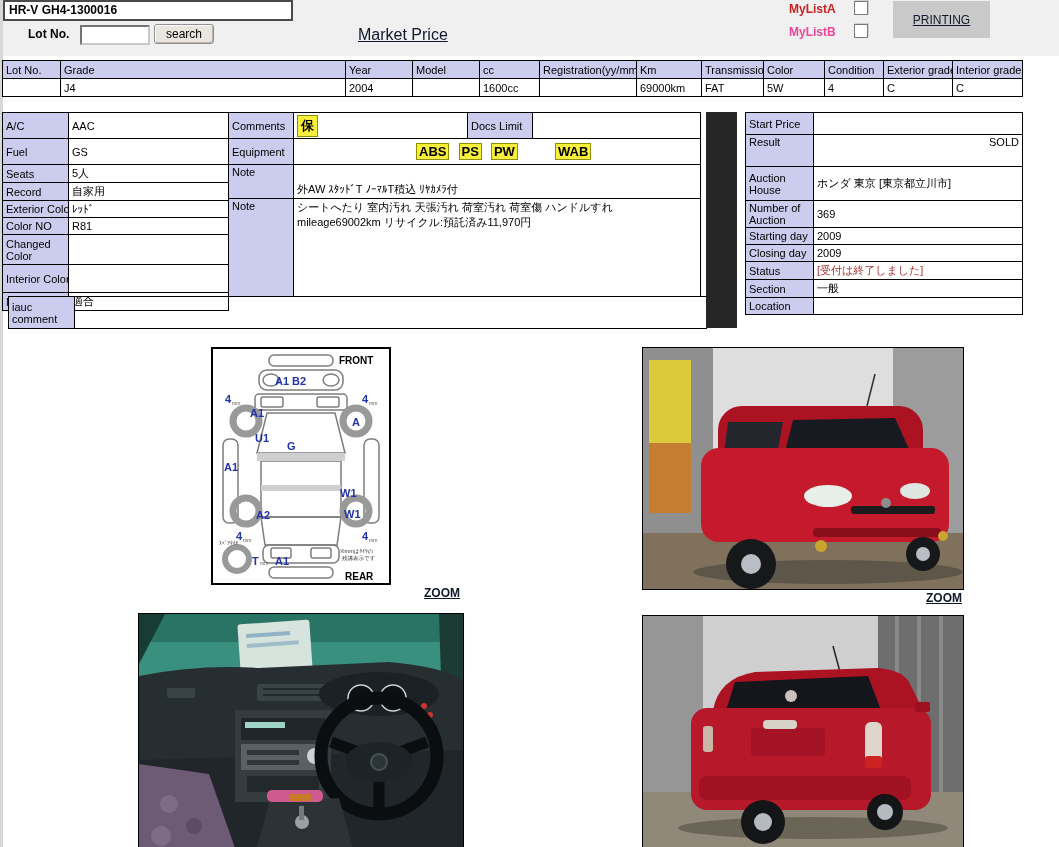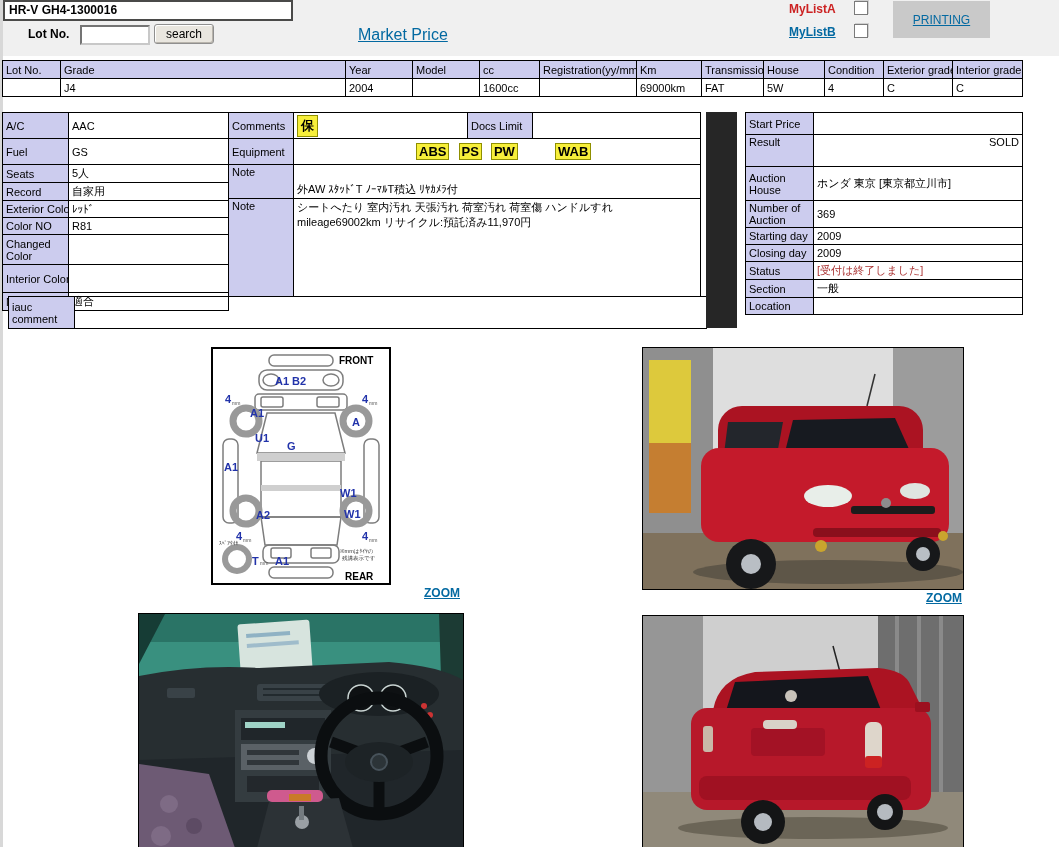--- a/index.html
+++ b/index.html
@@ -10,24 +10,24 @@
 
   .titlebox{position:absolute;left:3px;top:0px;width:278px;height:15px;background:#fff;
             border:2px solid #4a4a49;font-weight:bold;font-size:12px;padding:1px 4px;line-height:14px;}
   .lotlabel{position:absolute;left:28px;top:27px;font-weight:bold;font-size:12px;}
   .lotinput{position:absolute;left:80px;top:25px;width:62px;height:14px;border:2px inset #c8c8c8;
             font-size:11px;background:#fff;}
   .searchbtn{position:absolute;left:154px;top:24px;width:60px;height:20px;background:#e9e6df;
              border:1px solid #8f8f8f;border-radius:3px;font-size:12px;
              box-shadow:inset 1px 1px 0 #fff, inset -1px -1px 0 #b8b4ac;
              font-family:"Liberation Sans",sans-serif;}
-  .link{color:#0369a1;text-decoration:underline;cursor:pointer;}
+  .link{color:#0f172a;text-decoration:underline;cursor:pointer;}
   .marketprice{position:absolute;left:358px;top:26px;font-size:16px;}
   .mylista{position:absolute;left:789px;top:2px;font-size:12px;font-weight:bold;color:#cc2222;}
-  .mylistb{position:absolute;left:789px;top:25px;font-size:12px;font-weight:bold;color:#0369a1;text-decoration:underline;}
+  .mylistb{position:absolute;left:789px;top:25px;font-size:12px;font-weight:bold;color:#ec4899;}
   .chk{position:absolute;width:12px;height:12px;background:#fff;border:1px solid #7a7a7a;
        box-shadow:1px -1px 0 #cfcfcf;}
   .chk.a{left:854px;top:1px;} .chk.b{left:854px;top:24px;}
   .printpanel{position:absolute;left:893px;top:1px;width:97px;height:37px;background:#c9c9c9;
               display:flex;align-items:center;justify-content:center;}
   .printpanel .link{font-size:12px;}
 
   table{border-collapse:collapse;table-layout:fixed;}
   td,th{border:1px solid #000;font-size:11px;padding:1px 3px;overflow:hidden;
         white-space:nowrap;vertical-align:middle;font-weight:normal;text-align:left;}
@@ -99,21 +99,21 @@
     <tbody>
         <tr>
       <th class="lav">Lot No.</th>
       <th class="lav">Grade</th>
       <th class="lav">Year</th>
       <th class="lav">Model</th>
       <th class="lav">cc</th>
       <th class="lav">Registration(yy/mm)</th>
       <th class="lav">Km</th>
       <th class="lav">Transmission</th>
-      <th class="lav">House</th>
+      <th class="lav">Color</th>
       <th class="lav">Condition</th>
       <th class="lav">Exterior grade</th>
       <th class="lav">Interior grade</th>
     </tr>
     <tr>
       <td></td>
       <td>J4</td>
       <td>2004</td>
       <td></td>
       <td>1600cc</td>

